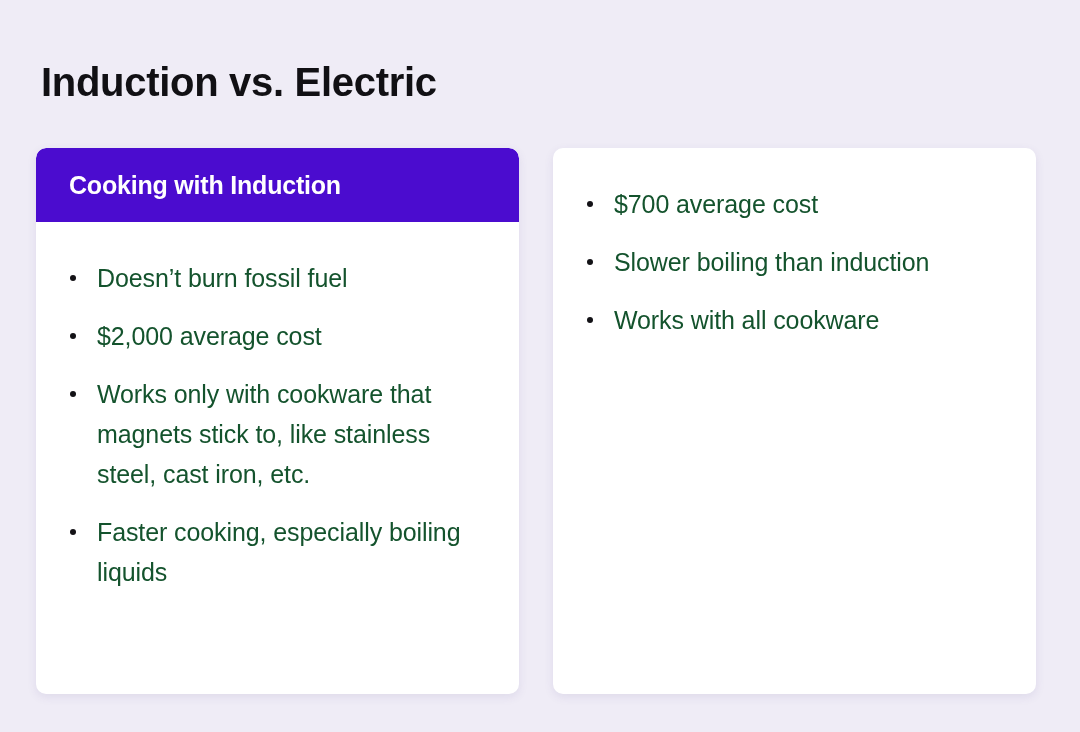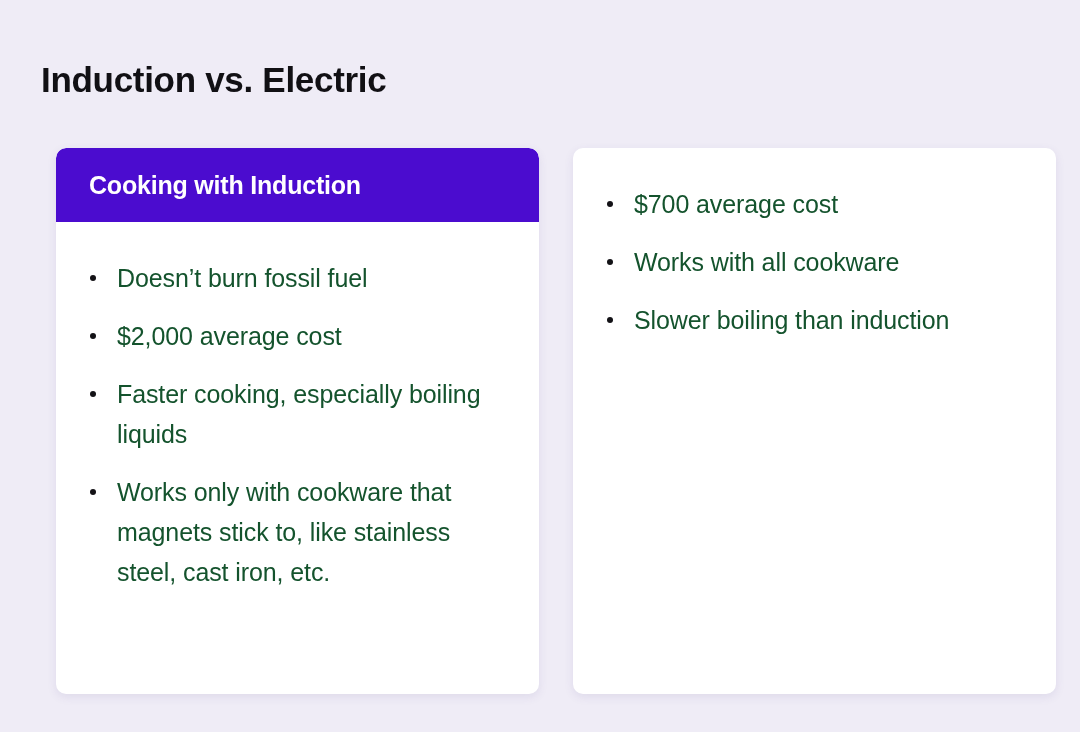--- a/index.html
+++ b/index.html
@@ -16,29 +16,29 @@
   .page {
     position: relative;
     width: 1080px;
     height: 732px;
     box-sizing: border-box;
   }
   .page-title {
     position: absolute;
     left: 41px;
     top: 60px;
-    font-size: 35px;
+    font-size: 40px;
     font-weight: bold;
     color: #111014;
     letter-spacing: -0.3px;
     white-space: nowrap;
   }
   .cards {
     position: absolute;
-    left: 56px;
+    left: 36px;
     top: 148px;
     width: 1000px;
     height: 546px;
     display: flex;
     justify-content: space-between;
   }
   .card {
     width: 483px;
     height: 546px;
     background: #ffffff;
@@ -120,43 +120,43 @@
           <li class="bullet-item">
             <span class="bullet-dot"></span>
             <span class="bullet-text">Doesn’t burn fossil fuel</span>
           </li>
           <li class="bullet-item">
             <span class="bullet-dot"></span>
             <span class="bullet-text">$2,000 average cost</span>
           </li>
           <li class="bullet-item">
             <span class="bullet-dot"></span>
-            <span class="bullet-text">Faster cooking, especially boiling liquids</span>
+            <span class="bullet-text">Works only with cookware that magnets stick to, like stainless steel, cast iron, etc.</span>
           </li>
           <li class="bullet-item">
             <span class="bullet-dot"></span>
-            <span class="bullet-text">Works only with cookware that magnets stick to, like stainless steel, cast iron, etc.</span>
+            <span class="bullet-text">Faster cooking, especially boiling liquids</span>
           </li>
         </ul>
       </div>
     </div>
 
     <div class="card">
       <div class="card-body">
         <ul class="bullet-list">
           <li class="bullet-item">
             <span class="bullet-dot"></span>
             <span class="bullet-text">$700 average cost</span>
           </li>
           <li class="bullet-item">
             <span class="bullet-dot"></span>
-            <span class="bullet-text">Works with all cookware</span>
+            <span class="bullet-text">Slower boiling than induction</span>
           </li>
           <li class="bullet-item">
             <span class="bullet-dot"></span>
-            <span class="bullet-text">Slower boiling than induction</span>
+            <span class="bullet-text">Works with all cookware</span>
           </li>
         </ul>
       </div>
     </div>
 
   </div>
 </div>
 
 </body></html>

